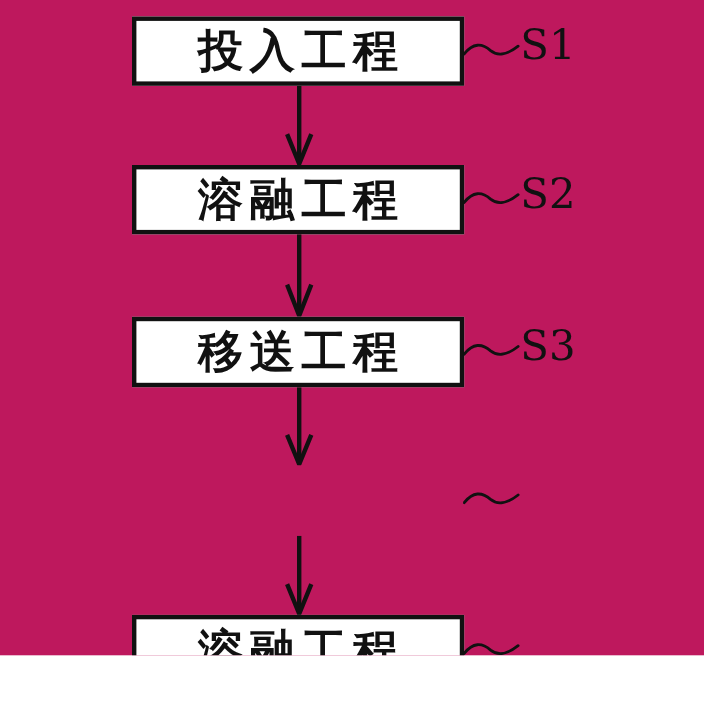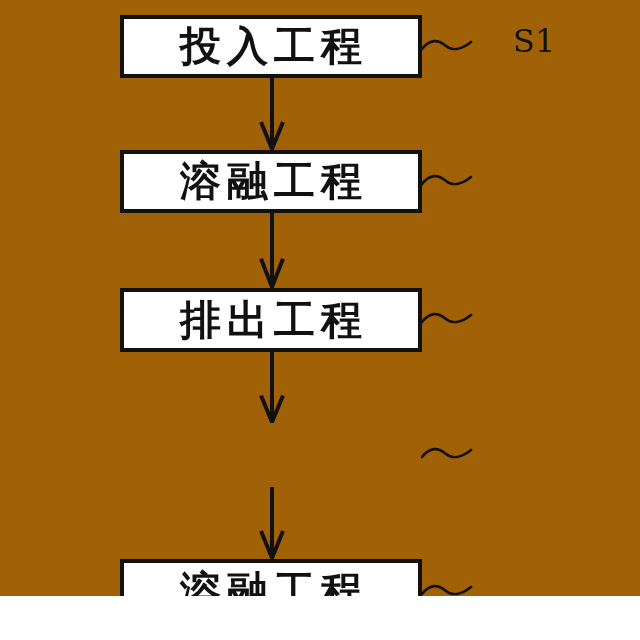--- a/index.html
+++ b/index.html
@@ -1,20 +1,20 @@
 <!DOCTYPE html>
 <html><head>
 <meta charset="utf-8">
 <style>
   html, body { margin: 0; padding: 0; background: #ffffff; }
   .canvas {
     position: relative;
     width: 640px;
     height: 596px;
-    background: #a16207;
+    background: #be185d;
     overflow: hidden;
     font-family: "DejaVu Sans", sans-serif;
   }
   .step { position: absolute; left: 0; width: 640px; }
   .box {
     position: absolute;
     left: 120px;
     width: 302px;
     top: 0;
     bottom: 0;
@@ -41,24 +41,23 @@
     margin-top: -11px;
   }
   .step-id {
     position: absolute;
     left: 473px;
     top: 0;
     bottom: 12px;
     display: flex;
     align-items: center;
     font-family: "DejaVu Serif", serif;
-    font-size: 32px;
+    font-size: 38px;
     color: #111111;
     line-height: 1;
-    margin-left: 40px;
   }
   .arrow { position: absolute; left: 250px; width: 44px; }
 </style>
 </head>
 <body>
 
 <div class="canvas">
 
   <div class="step" style="top:15px; height:63px;">
     <div class="box">
@@ -75,34 +74,36 @@
     <path d="M11,44 L22,71 L33,44" fill="none" stroke="#111111" stroke-width="4"></path>
   </svg>
 
   <div class="step" style="top:150px; height:63px;">
     <div class="box">
       <span class="box-label">溶融工程</span>
     </div>
     <svg class="squiggle" width="52" height="22" viewBox="0 0 52 22">
       <path d="M1,13 C9,3 17,3 25,10 C31,15 40,14 50,6" fill="none" stroke="#111111" stroke-width="2.6" stroke-linecap="round"></path>
     </svg>
+    <span class="step-id">S2</span>
   </div>
 
   <svg class="arrow" style="top:213px; height:75px;" viewBox="0 0 44 72" preserveAspectRatio="none">
     <line x1="22" y1="0" x2="22" y2="70" stroke="#111111" stroke-width="4"></line>
     <path d="M11,44 L22,71 L33,44" fill="none" stroke="#111111" stroke-width="4"></path>
   </svg>
 
   <div class="step" style="top:288px; height:64px;">
     <div class="box">
-      <span class="box-label">排出工程</span>
+      <span class="box-label">移送工程</span>
     </div>
     <svg class="squiggle" width="52" height="22" viewBox="0 0 52 22">
       <path d="M1,13 C9,3 17,3 25,10 C31,15 40,14 50,6" fill="none" stroke="#111111" stroke-width="2.6" stroke-linecap="round"></path>
     </svg>
+    <span class="step-id">S3</span>
   </div>
 
   <svg class="arrow" style="top:352px; height:71px;" viewBox="0 0 44 72" preserveAspectRatio="none">
     <line x1="22" y1="0" x2="22" y2="70" stroke="#111111" stroke-width="4"></line>
     <path d="M11,44 L22,71 L33,44" fill="none" stroke="#111111" stroke-width="4"></path>
   </svg>
 
   <div class="step" style="top:423px; height:64px;">
     <svg class="squiggle" width="52" height="22" viewBox="0 0 52 22">
       <path d="M1,13 C9,3 17,3 25,10 C31,15 40,14 50,6" fill="none" stroke="#111111" stroke-width="2.6" stroke-linecap="round"></path>

